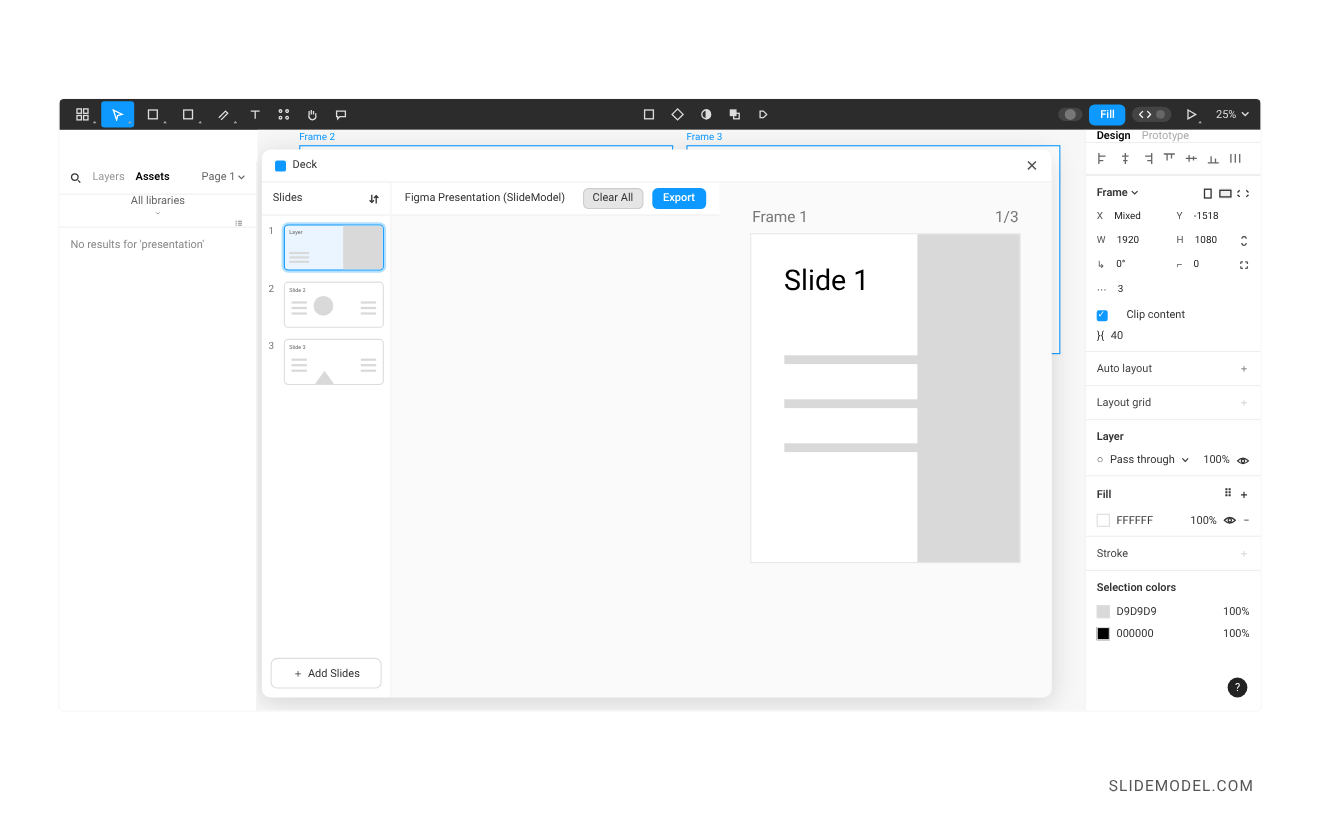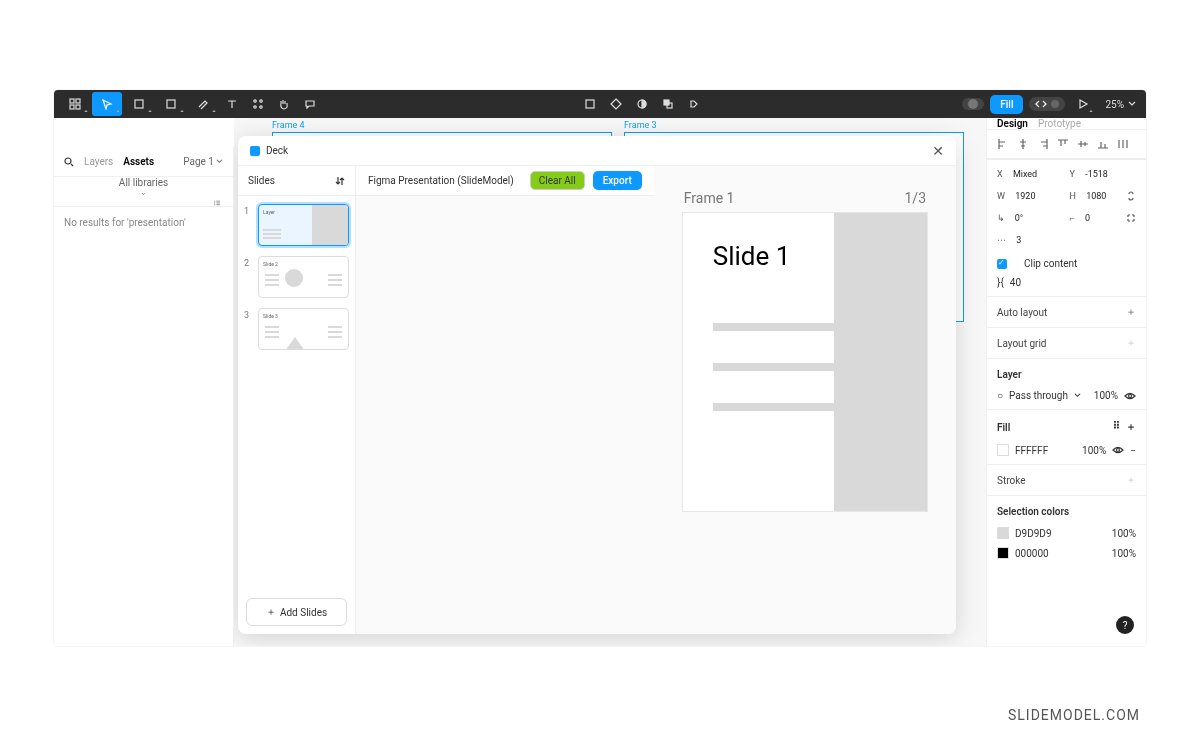--- a/index.html
+++ b/index.html
@@ -53,21 +53,21 @@
   .thumb .lines { position:absolute; left:4px; bottom:4px; }
   .thumb2-circ { position:absolute; left:26px; top:12px; width:18px; height:18px; background:#d9d9d9; border-radius:50%; }
   .thumb2-ln { position:absolute; right:6px; top:14px; }
   .thumb2-ln span, .thumb2-lnL span { display:block; height:2px; background:#d9d9d9; width:14px; margin:3px 0; }
   .thumb2-lnL { position:absolute; left:6px; top:14px; }
   .thumb3-tri { position:absolute; left:26px; top:18px; width:0; height:0; border:10px solid transparent; border-bottom:14px solid #d9d9d9; }
   .add-slides { margin:8px; height:28px; border:1px solid #ddd; border-radius:6px; display:flex; align-items:center; justify-content:center; gap:4px; font-size:10px; color:#333; }
   .preview { flex:1; display:flex; flex-direction:row; background:#fafafa; }
   .pv-head { height:30px; display:flex; align-items:center; padding:0 12px; gap:8px; font-size:10px; color:#333; border-bottom:1px solid #eee; background:#fff; }
   .pv-head .pv-spacer { flex:1; }
-  .btn-outline { border:1px solid #ccc; border-radius:5px; padding:3px 8px; font-size:10px; color:#333; background:#84cc16; }
+  .btn-outline { border:1px solid #ccc; border-radius:5px; padding:3px 8px; font-size:10px; color:#333; background:#e5e5e5; }
   .btn-primary { background:#0d99ff; color:#fff; border-radius:5px; padding:4px 10px; font-size:10px; font-weight:500; }
   .pv-body { flex:1; padding:20px 28px 40px; overflow:auto; }
   .pv-meta { display:flex; justify-content:space-between; font-size:14px; color:#777; padding:4px 2px 6px; }
   .slide { background:#fff; border:1px solid #e6e6e6; height:300px; position:relative; }
   .slide .title { position:absolute; left:30px; top:28px; font-size:26px; color:#000; }
   .slide .greyhalf { position:absolute; right:0; top:0; bottom:0; width:38%; background:#d9d9d9; }
   .slide .ln { position:absolute; left:30px; height:8px; background:#d9d9d9; width:140px; }
   
   .rightpanel { width:160px; border-left:1px solid #eee; background:#fff; font-size:10px; color:#333; overflow:auto; }
   .rp-tabs { display:flex; gap:10px; padding:0 10px; border-bottom:1px solid #eee; }
@@ -231,21 +231,21 @@
             <path d="M1 2 L4 5 L7 2"></path>
           </svg>
         <svg class="libicon" width="12" height="10" viewBox="0 0 12 10">
             <path d="M1 2 H3 M5 2 H11 M1 5 H3 M5 5 H11 M1 8 H3 M5 8 H11"></path>
           </svg>
       </div>
       <div class="lp-noresult">No results for 'presentation'</div>
     </div>
 
     <div class="canvas">
-      <div class="frame-lbl" style="left:38px; top:2px">Frame 4</div>
+      <div class="frame-lbl" style="left:38px; top:2px">Frame 2</div>
       <div class="frame-box" style="left:38px; top:14px; width:340px; height:190px"></div>
       <div class="frame-lbl" style="left:390px; top:2px">Frame 3</div>
       <div class="frame-box" style="left:390px; top:14px; width:340px; height:190px"></div>
 
       <div class="deck">
         <div class="deck-head">
           <span class="deck-icon"></span>
           <span class="dh-title">Deck</span>
           <span class="close">✕</span>
         </div>
@@ -370,20 +370,39 @@
               <path d="M1 10 H11 M4 4 V10 M8 6 V10"></path>
             </svg>
           </span>
         <span class="a">
             <svg width="12" height="12" viewBox="0 0 12 12">
               <path d="M2 2 V10 M6 2 V10 M10 2 V10"></path>
             </svg>
           </span>
       </div>
       <div class="rp-sec">
+        <div class="rp-sec-head">
+          <span style="display:flex;align-items:center;gap:3px">
+              <span>Frame</span>
+              <svg width="7" height="7" viewBox="0 0 8 8">
+                <path d="M1 2 L4 5 L7 2"></path>
+              </svg>
+            </span>
+          <span style="display:flex;gap:4px">
+            <svg width="12" height="10" viewBox="0 0 12 10">
+                <rect x="3" y="1" width="6" height="8"></rect>
+              </svg>
+            <svg width="12" height="10" viewBox="0 0 12 10" style="background:#eee;border-radius:2px">
+                <rect x="1" y="2" width="10" height="6"></rect>
+              </svg>
+            <svg width="12" height="10" viewBox="0 0 12 10">
+                <path d="M1 4 L3 2 M1 6 L3 8 M11 4 L9 2 M11 6 L9 8"></path>
+              </svg>
+          </span>
+        </div>
         <div class="rp-grid2">
           <div class="cell"><span>X</span>&nbsp;<span class="v">Mixed</span></div>
           <div class="cell"><span>Y</span>&nbsp;<span class="v">-1518</span></div>
           <div class="cell"><span>W</span>&nbsp;<span class="v">1920</span></div>
           <div class="cell"><span>H</span>&nbsp;<span class="v">1080</span><svg style="margin-left:auto" width="10" height="10" viewBox="0 0 10 10">
                 <path d="M3 3 A2 2 0 0 1 7 3 M3 7 A2 2 0 0 0 7 7"></path>
               </svg></div>
           <div class="cell"><span>↳</span>&nbsp;<span class="v">0°</span></div>
           <div class="cell"><span>⌐</span>&nbsp;<span class="v">0</span><svg style="margin-left:auto" width="10" height="10" viewBox="0 0 10 10">
                 <path d="M2 2 H4 M2 2 V4 M8 2 H6 M8 2 V4 M2 8 H4 M2 8 V6 M8 8 H6 M8 8 V6"></path>

